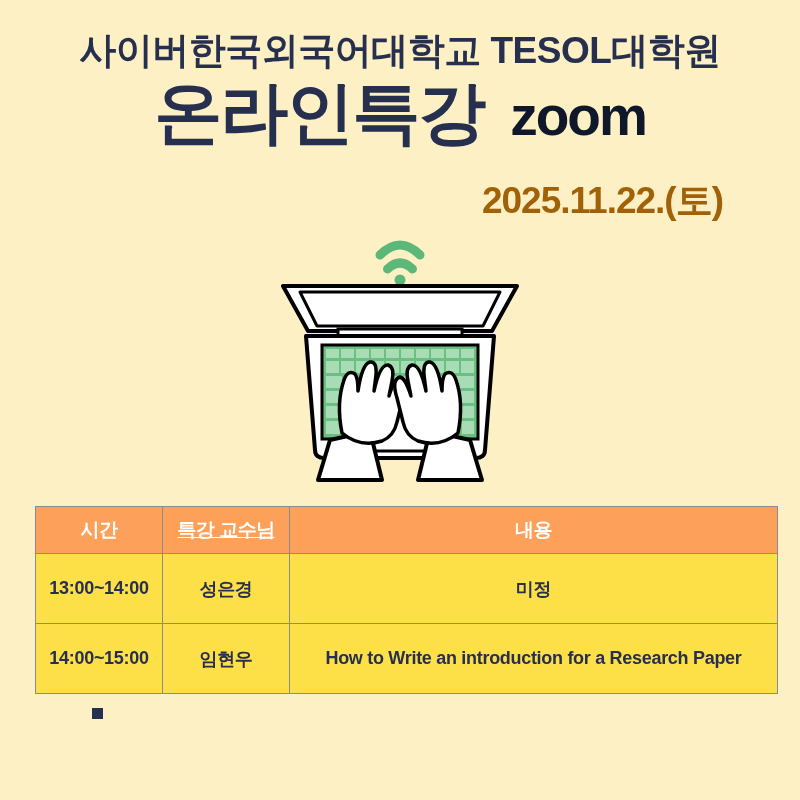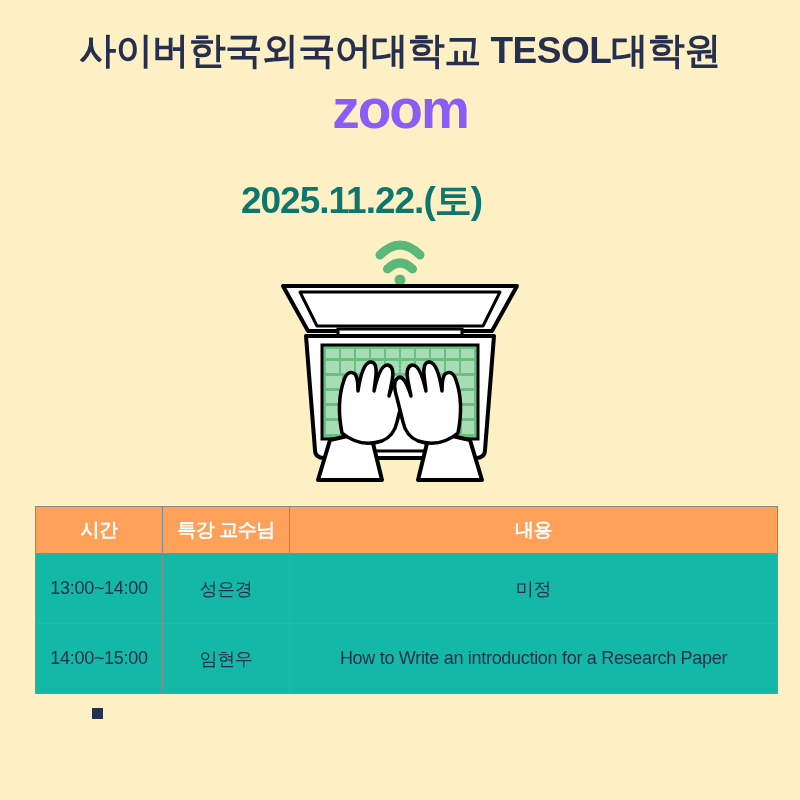--- a/index.html
+++ b/index.html
@@ -47,35 +47,35 @@
   .main-title {
     font-size: 68px;
     font-weight: bold;
     color: #272F4E;
     letter-spacing: -2px;
     line-height: 1;
   }
   .zoom-logo {
     font-size: 55px;
     font-weight: bold;
-    color: #8b5cf6;
+    color: #0f172a;
     letter-spacing: -2px;
     line-height: 1;
     position: relative;
     top: 4px;
   }
   .date-line {
     position: absolute;
     top: 176px;
     left: 0;
     width: 723px;
-    text-align: center;
+    text-align: right;
     font-size: 37px;
     font-weight: bold;
-    color: #0f766e;
+    color: #a16207;
     letter-spacing: -1px;
   }
 
   
   .illustration {
     position: absolute;
     top: 228px;
     left: 270px;
     width: 260px;
     height: 262px;
@@ -100,28 +100,28 @@
   }
   .schedule-table thead th {
     background: #FCA05A;
     color: #FFFFFF;
     height: 44px;
     font-size: 19px;
     font-weight: bold;
     letter-spacing: -0.5px;
   }
   .schedule-table tbody td {
-    background: #14b8a6;
+    background: #fde047;
     height: 67px;
     font-size: 18px;
-    font-weight: normal;
+    font-weight: bold;
     letter-spacing: -0.3px;
   }
   .col-time   { width: 124px; }
-  .col-prof   { width: 124px; }
+  .col-prof   { width: 124px; text-decoration: underline; }
   .col-detail { width: 485px; font-family: Liberation Mono, monospace; }
 
   
   .footer {
     position: absolute;
     top: 708px;
     left: 92px;
     width: 660px;
   }
   .footer-line {
@@ -145,20 +145,21 @@
   }
 </style>
 </head>
 <body>
 
 <div class="poster">
 
   <div class="subtitle">사이버한국외국어대학교 TESOL대학원</div>
 
   <div class="title-row">
+    <div class="main-title">온라인특강</div>
     <div class="zoom-logo">zoom</div>
   </div>
 
   <div class="date-line">2025.11.22.(토)</div>
 
   <div class="illustration">
     <svg width="260" height="262" viewBox="0 0 260 262" xmlns="http://www.w3.org/2000/svg">
 
       <g fill="none" stroke="#5CB878" stroke-width="9" stroke-linecap="round">
         <path d="M110 27 Q130 7 150 27"></path>

